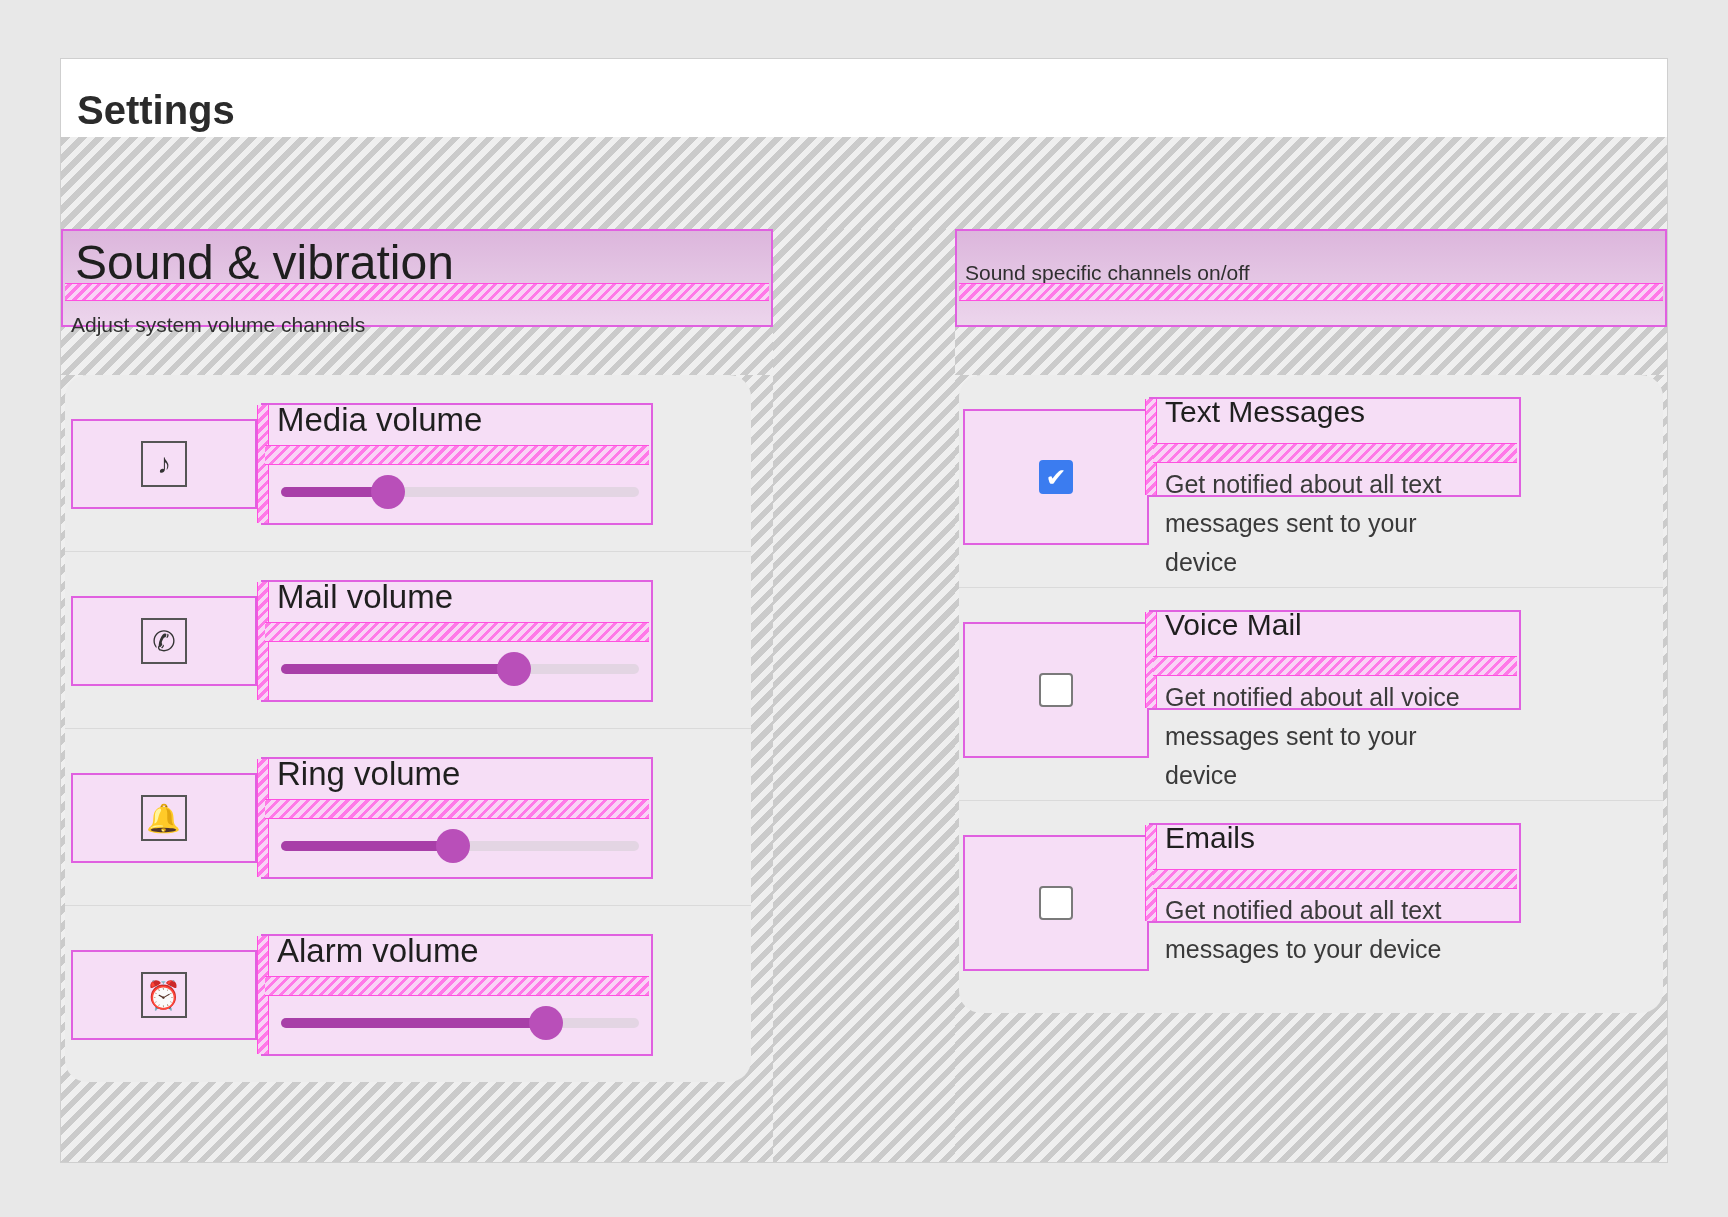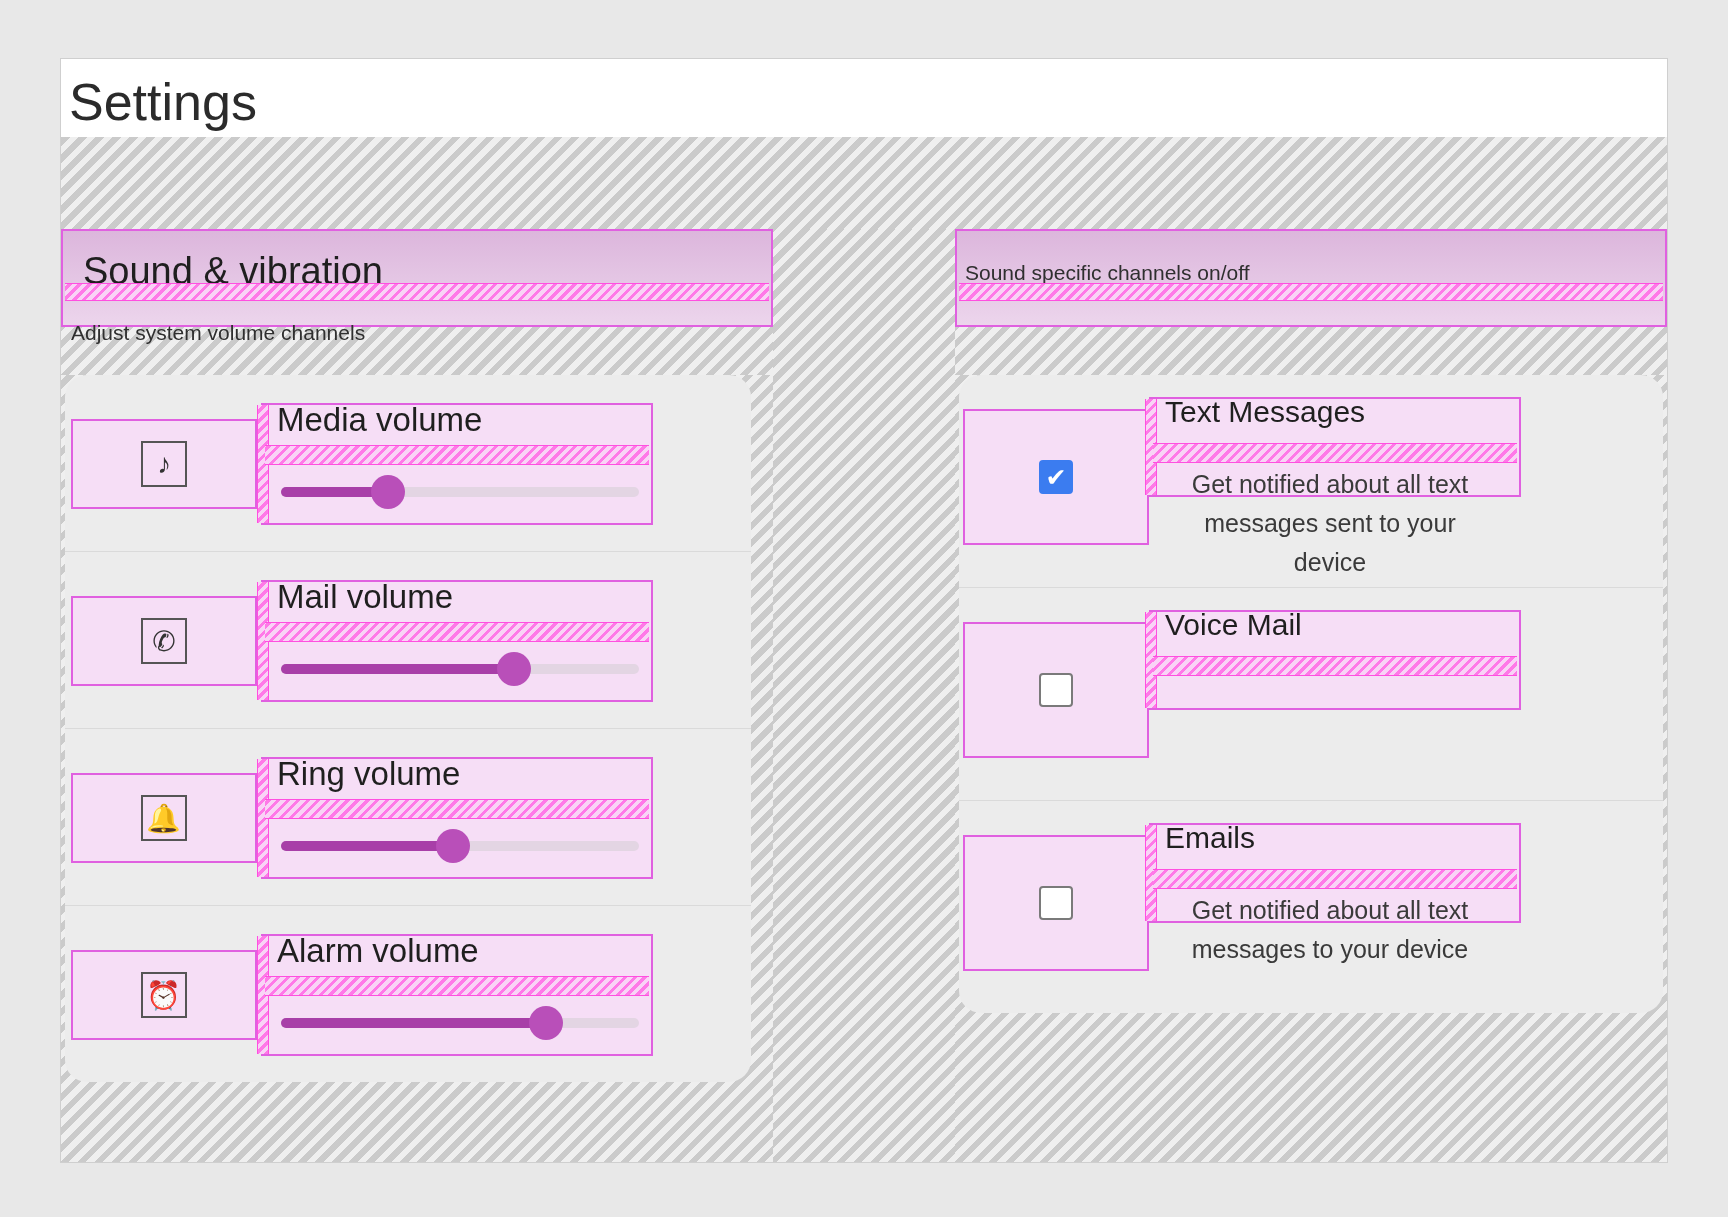--- a/index.html
+++ b/index.html
@@ -38,25 +38,25 @@
     );
   }
 
   .title-bar {
     height: 78px;
     padding: 8px 0 0 8px;
     box-sizing: border-box;
     background: #ffffff;
   }
   .title {
-    font-size: 52px;
+    font-size: 40px;
     color: #2b2b2b;
     line-height: 70px;
-    margin: 0;
-    font-weight: normal;
+    margin: 8px;
+    font-weight: bold;
   }
 
   .top-hatch {
     position: absolute;
     top: 78px;
     left: 0;
     right: 0;
     height: 92px;
   }
 
@@ -80,24 +80,24 @@
   .section-head {
     position: relative;
     margin: 0 0 0 0;
     border: 2px solid #e060e0;
     background: linear-gradient(#dcb6dc, #ecd5ec);
     box-sizing: border-box;
     height: 98px;
     padding: 4px 8px 0 8px;
   }
   .section-title {
-    font-size: 38px;
+    font-size: 48px;
     color: #1f1f1f;
     line-height: 48px;
-    margin: 12px;
+    margin: 4px;
     font-weight: normal;
   }
   .section-sub {
     font-size: 21px;
     color: #2f2f2f;
     line-height: 26px;
     margin-top: 25px;
   }
   .head-stripe {
     position: absolute;
@@ -313,21 +313,20 @@
     border-bottom: 1px solid #ff4fe0;
   }
   .ndesc {
     position: absolute;
     left: 14px;
     top: 66px;
     width: 330px;
     font-size: 25px;
     line-height: 39px;
     color: #3a3a3a;
-    text-align: center;
   }
 </style>
 </head>
 <body>
 
 <div class="window">
 
   <div class="title-bar">
     <h1 class="title">Settings</h1>
   </div>
@@ -437,20 +436,21 @@
         </div>
 
         <div class="nrow">
           <div class="check-box-wrap">
             <div class="checkbox"></div>
           </div>
           <div class="ntext">
             <div class="left-stripe"></div>
             <div class="ntitle">Voice Mail</div>
             <div class="nstripe"></div>
+            <div class="ndesc">Get notified about all voice messages sent to your device</div>
           </div>
         </div>
 
         <div class="nrow">
           <div class="check-box-wrap">
             <div class="checkbox"></div>
           </div>
           <div class="ntext">
             <div class="left-stripe"></div>
             <div class="ntitle">Emails</div>

